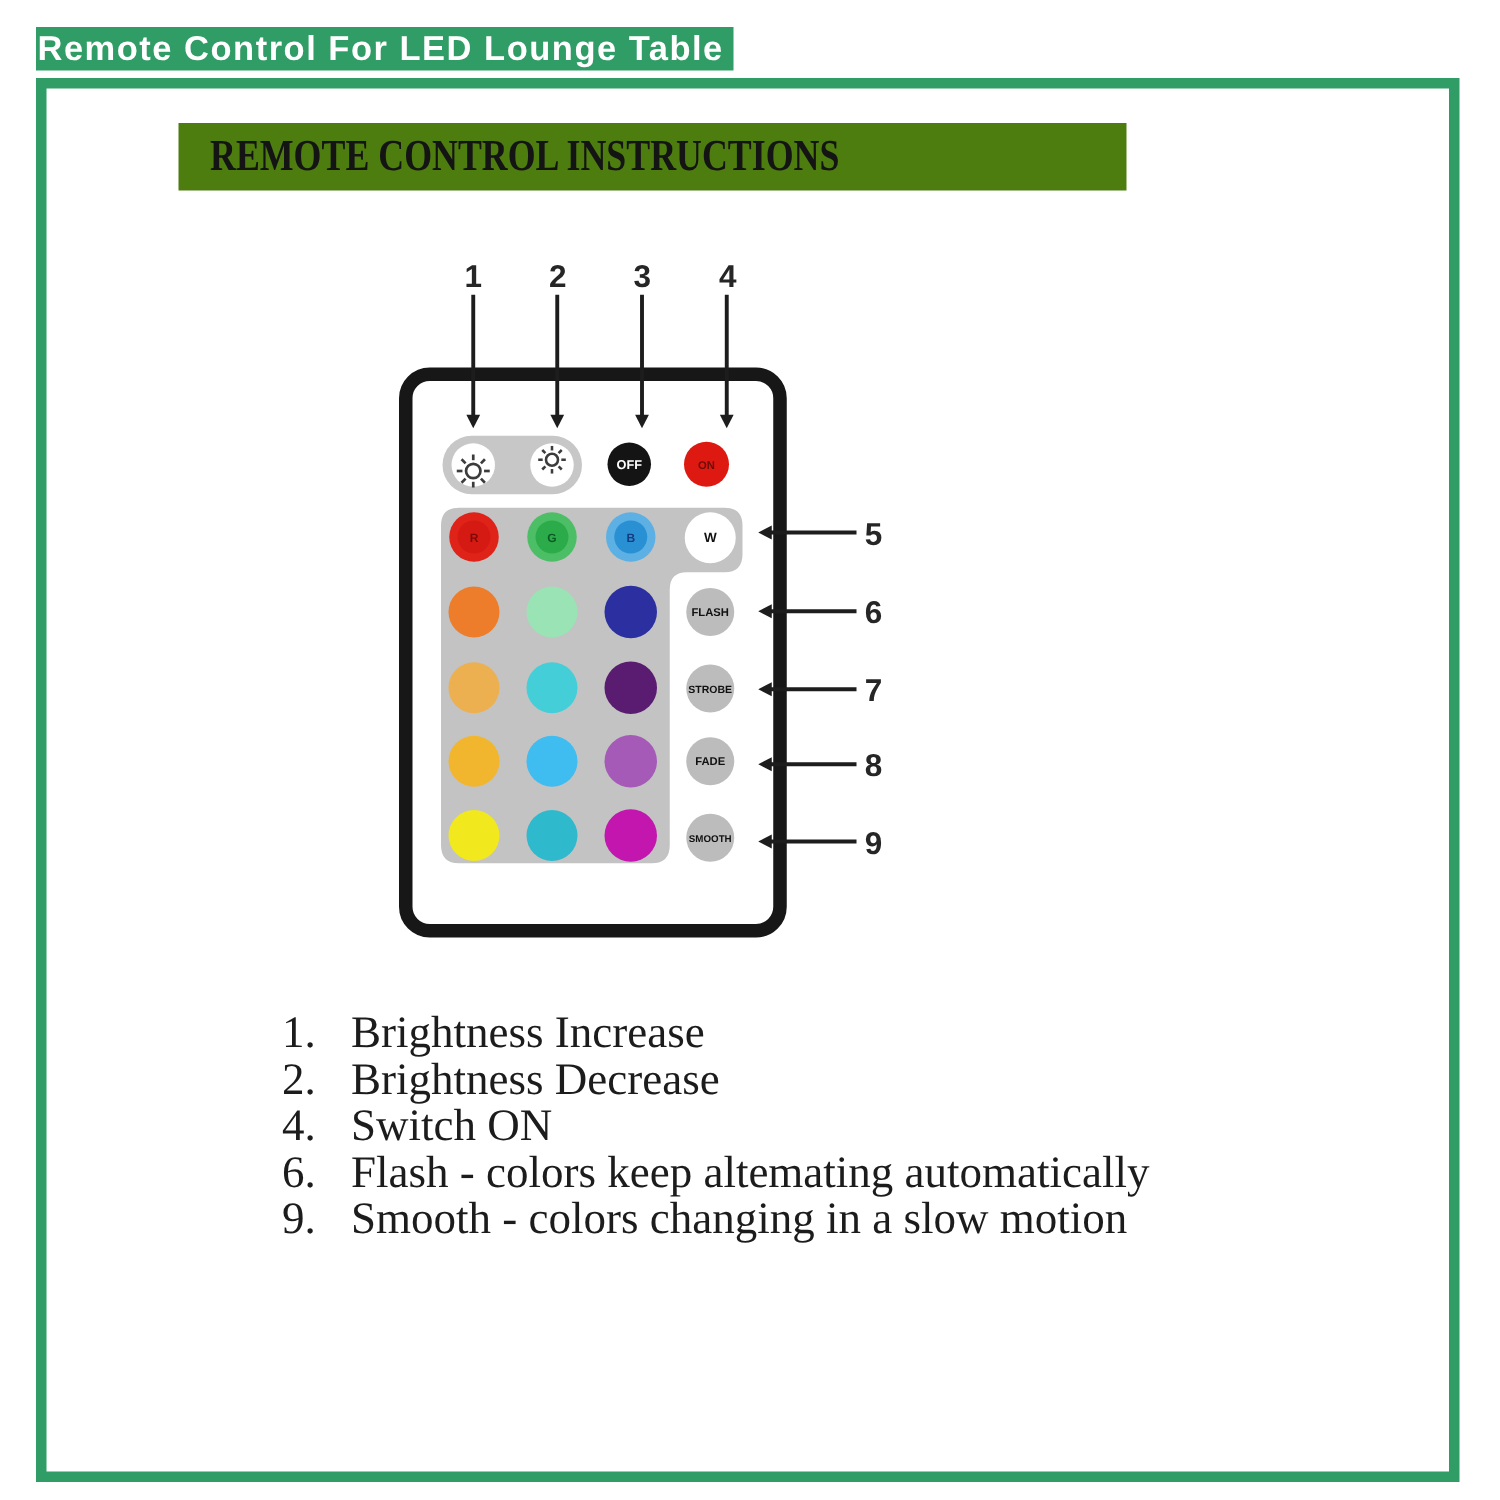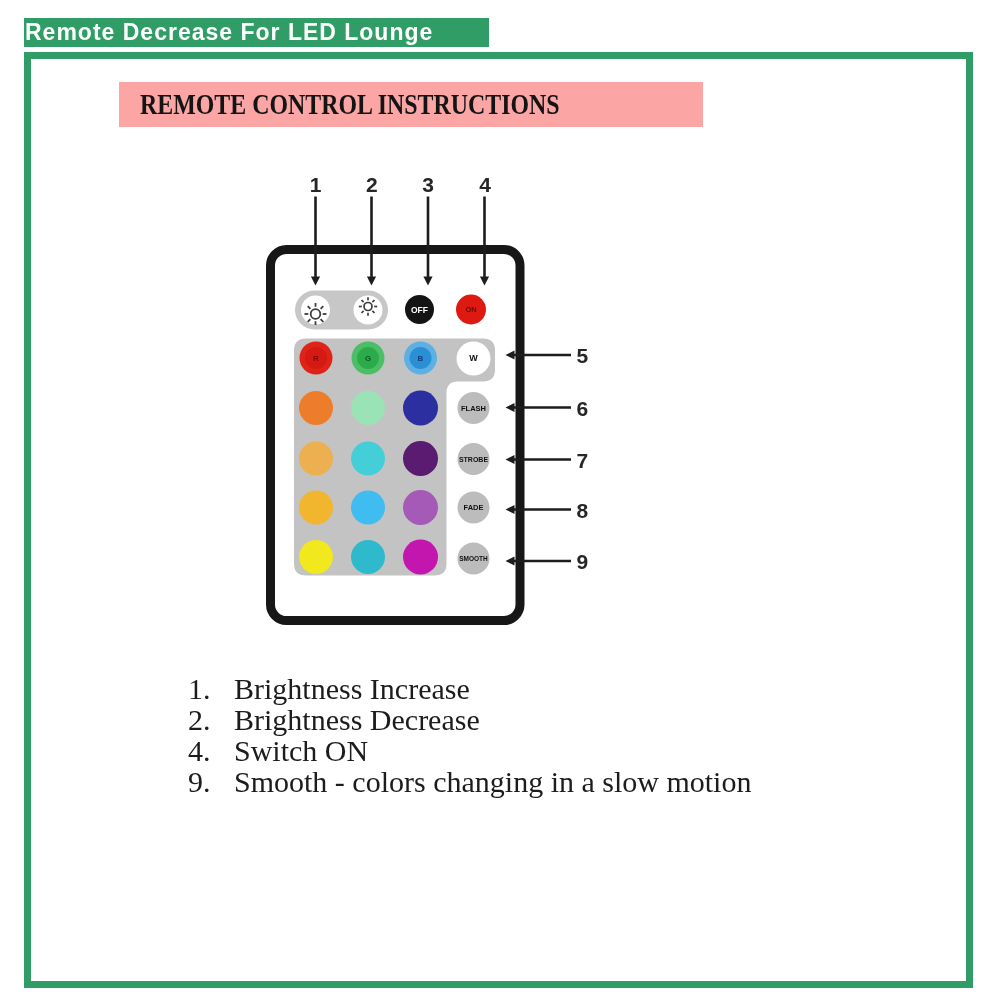--- a/index.html
+++ b/index.html
@@ -1,34 +1,34 @@
 <!DOCTYPE html>
 <html><head>
 <meta charset="utf-8">
 <style>
   html,body{margin:0;padding:0;}
   body{width:1000px;height:1000px;background:#fff;position:relative;overflow:hidden;
        font-family:"Liberation Sans", sans-serif;}
   #titlebar{position:absolute;left:24px;top:18px;width:465px;height:29px;background:#2f9d65;
     color:#ffffff;font-weight:bold;font-size:23px;line-height:29px;padding-left:1px;box-sizing:border-box;letter-spacing:1px;}
   #greenbox{position:absolute;left:24px;top:52px;width:949px;height:936px;border:7px solid #2f9d65;box-sizing:border-box;}
-  #graybar{position:absolute;left:119px;top:82px;width:584px;height:45px;background:#fca5a5;}
+  #graybar{position:absolute;left:119px;top:82px;width:632px;height:45px;background:#4d7c0f;}
   #graybar span{display:inline-block;font-family:"Liberation Serif", serif;font-weight:bold;font-size:29.5px;line-height:44px;color:#141414;
     margin-left:21px;transform:scaleX(0.81);transform-origin:left center;white-space:nowrap;}
   #list{position:absolute;left:188px;top:673px;font-family:"Liberation Serif", serif;
     font-size:30px;color:#1c1c1c;}
   #list .row{height:31.1px;line-height:31.1px;white-space:pre;}
   #list .n{display:inline-block;width:46px;}
   svg{position:absolute;left:0;top:0;}
   .num{font-family:"Liberation Sans", sans-serif;font-weight:bold;font-size:21px;fill:#262626;}
   .btxt{font-family:"Liberation Sans", sans-serif;font-weight:bold;}
 </style>
 </head>
 <body>
-<div id="titlebar">Remote Decrease For LED Lounge Table</div>
+<div id="titlebar">Remote Control For LED Lounge Table</div>
 <div id="greenbox"></div>
 <div id="graybar"><span>REMOTE CONTROL INSTRUCTIONS</span></div>
 
 <svg width="1000" height="1000" viewBox="0 0 1000 1000">
 
   <rect x="270.5" y="249.5" width="249.5" height="371" rx="16" fill="#ffffff" stroke="#171717" stroke-width="9"></rect>
 
   <rect x="295" y="290.5" width="93" height="39" rx="19.5" fill="#c7c7c7"></rect>
   <circle cx="315.5" cy="310" r="14.5" fill="#ffffff"></circle>
   <circle cx="368" cy="310" r="14.5" fill="#ffffff"></circle>
@@ -136,14 +136,15 @@
   <text class="num" x="576.5" y="415.5">6</text>
   <text class="num" x="576.5" y="467.5">7</text>
   <text class="num" x="576.5" y="517.5">8</text>
   <text class="num" x="576.5" y="569">9</text>
 </svg>
 
 <div id="list">
   <div class="row"><span class="n">1.</span>Brightness Increase</div>
   <div class="row"><span class="n">2.</span>Brightness Decrease</div>
   <div class="row"><span class="n">4.</span>Switch ON</div>
+  <div class="row"><span class="n">6.</span>Flash - colors keep altemating automatically</div>
   <div class="row"><span class="n">9.</span>Smooth - colors changing in a slow motion</div>
 </div>
 
 </body></html>

